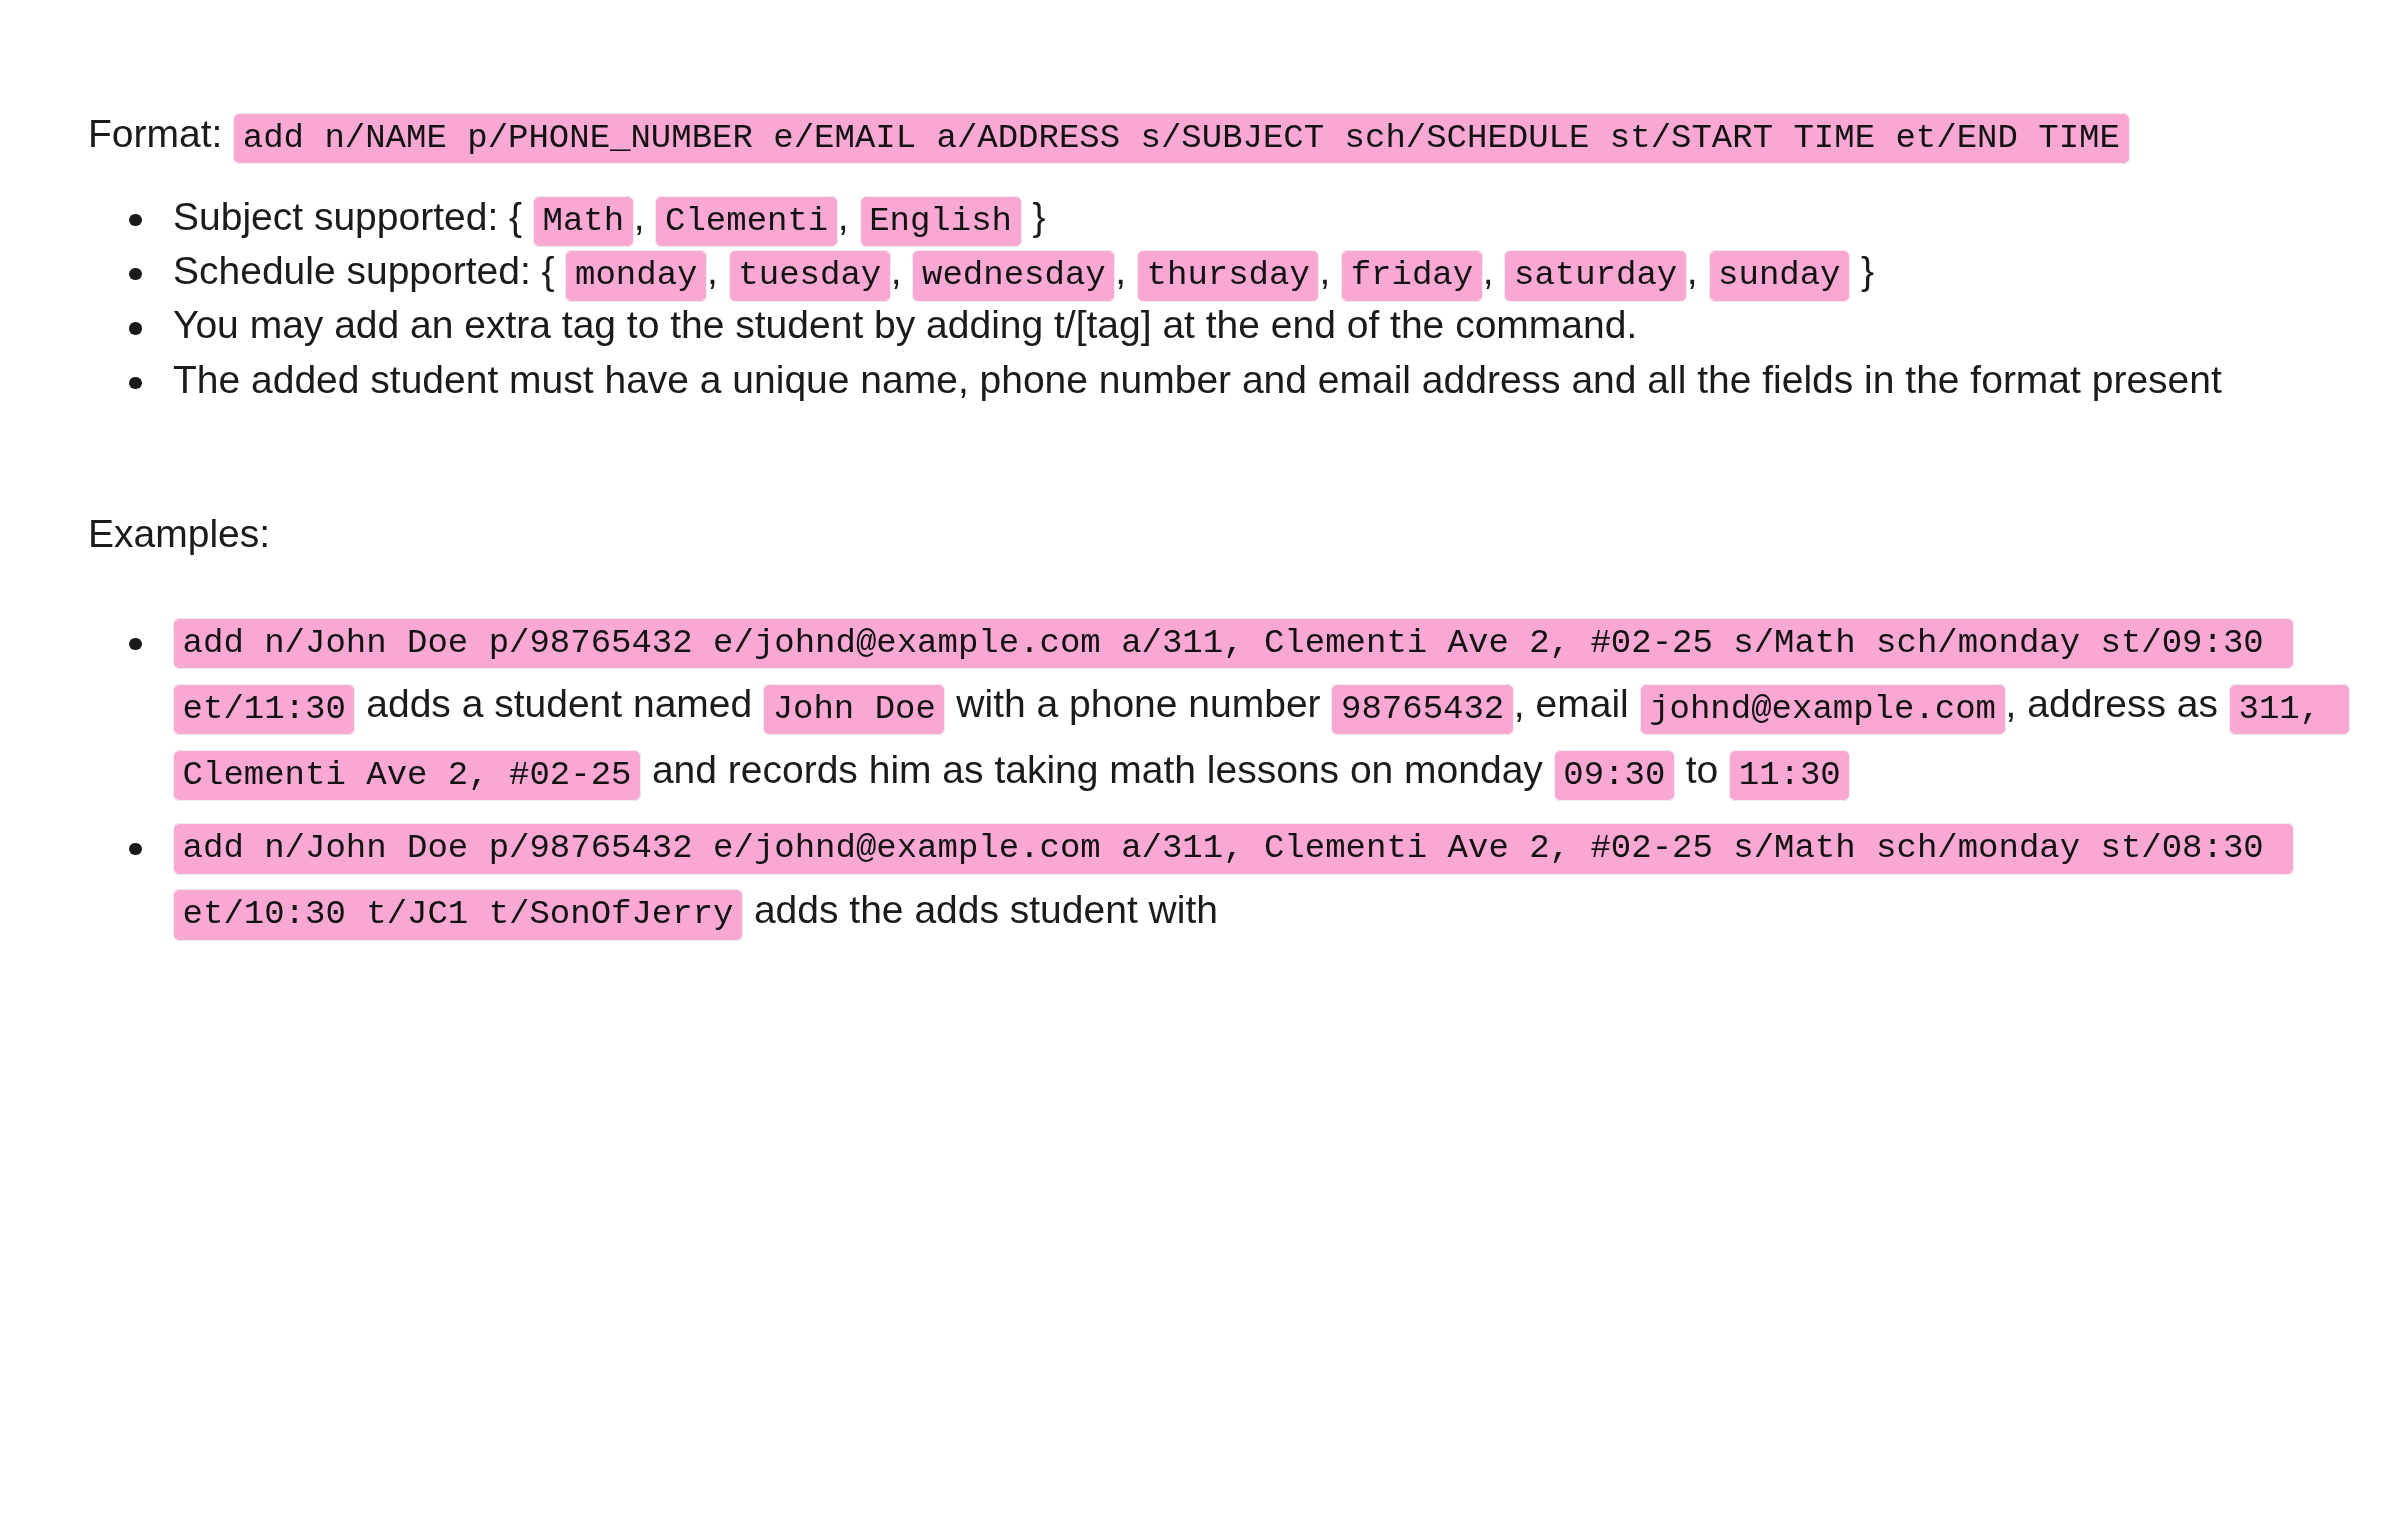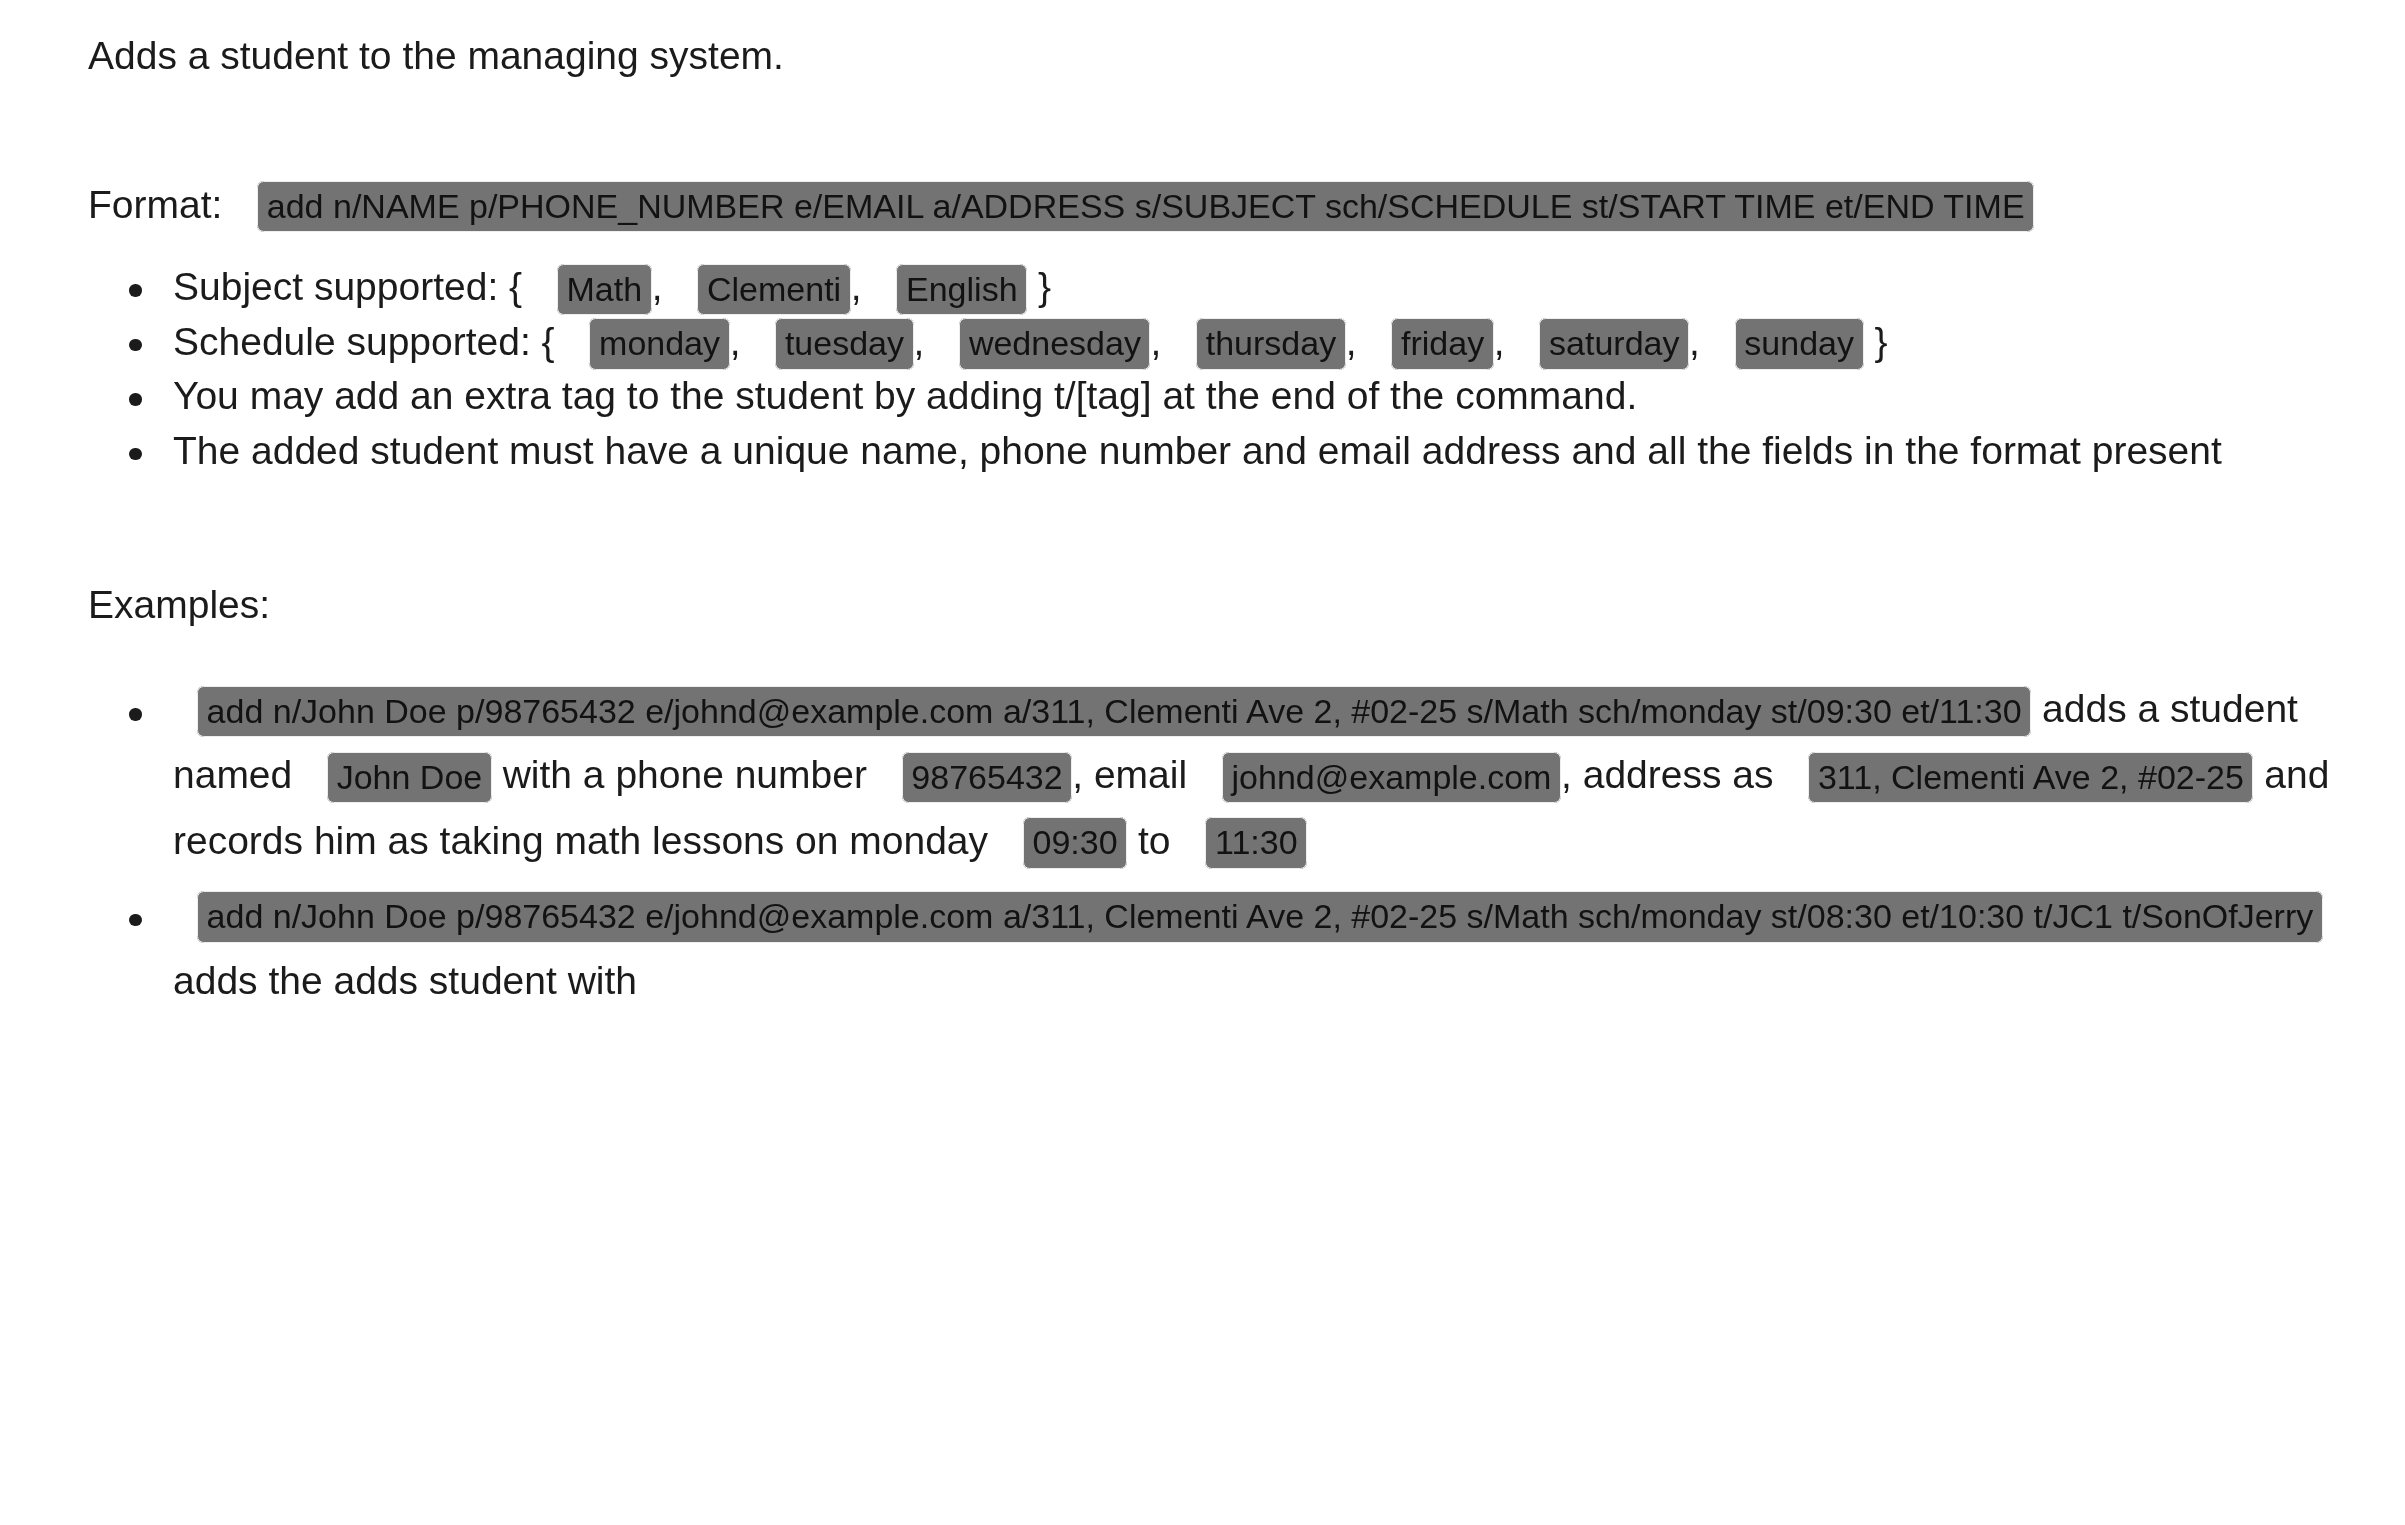--- a/index.html
+++ b/index.html
@@ -24,32 +24,31 @@
     margin: 0;
     padding: 0;
     color: #1b1b1b;
   }
   .para.desc { margin-top: 21px; }
   .para.format { margin-top: 99px; }
   .para.examples { margin-top: 103px; }
 
   
   code, .cs {
-    font-family: Liberation Sans, sans-serif;
+    font-family: Liberation Mono, monospace;
     font-size: 34px;
-    background: #737373;
+    background: #f9a8d4;
     border: 1.9px solid #eceef0;
     border-radius: 6.7px;
     padding: 4.8px 8.6px 6.7px 8.6px;
     color: #121212;
     white-space: pre-wrap;
     line-height: 1.08;
     display: inline;
     box-decoration-break: clone;
-    margin-left: 24px;
     -webkit-box-decoration-break: clone;
   }
   ul.bullets {
     margin: 33px 0 0 0;
     padding-left: 85px;
     list-style: none;
   }
   ul.bullets > li {
     position: relative;
     font-size: 39px;
@@ -90,21 +89,20 @@
     background: #1b1b1b;
   }
   .brace { font-size: 39px; text-align: center; }
   .sep { font-size: 39px; }
 </style>
 </head>
 <body>
 
 <div id="doc">
 
-  <p class="para desc">Adds a student to the managing system.</p>
 
   <p class="para format"><span>Format:</span> <code class="cs">add n/NAME p/PHONE_NUMBER e/EMAIL a/ADDRESS s/SUBJECT sch/SCHEDULE st/START TIME et/END TIME</code></p>
 
   <ul class="bullets">
 
     <li><span class="brace">Subject supported: {</span> <code class="cs">Math</code><span class="sep">,</span> <code class="cs">Clementi</code><span class="sep">,</span> <code class="cs">English</code> <span class="brace">}</span></li>
 
     <li><span class="brace">Schedule supported: {</span> <code class="cs">monday</code><span class="sep">,</span> <code class="cs">tuesday</code><span class="sep">,</span> <code class="cs">wednesday</code><span class="sep">,</span> <code class="cs">thursday</code><span class="sep">,</span> <code class="cs">friday</code><span class="sep">,</span> <code class="cs">saturday</code><span class="sep">,</span> <code class="cs">sunday</code> <span class="brace">}</span></li>
 
     <li>You may add an extra tag to the student by adding t/[tag] at the end of the command.</li>

